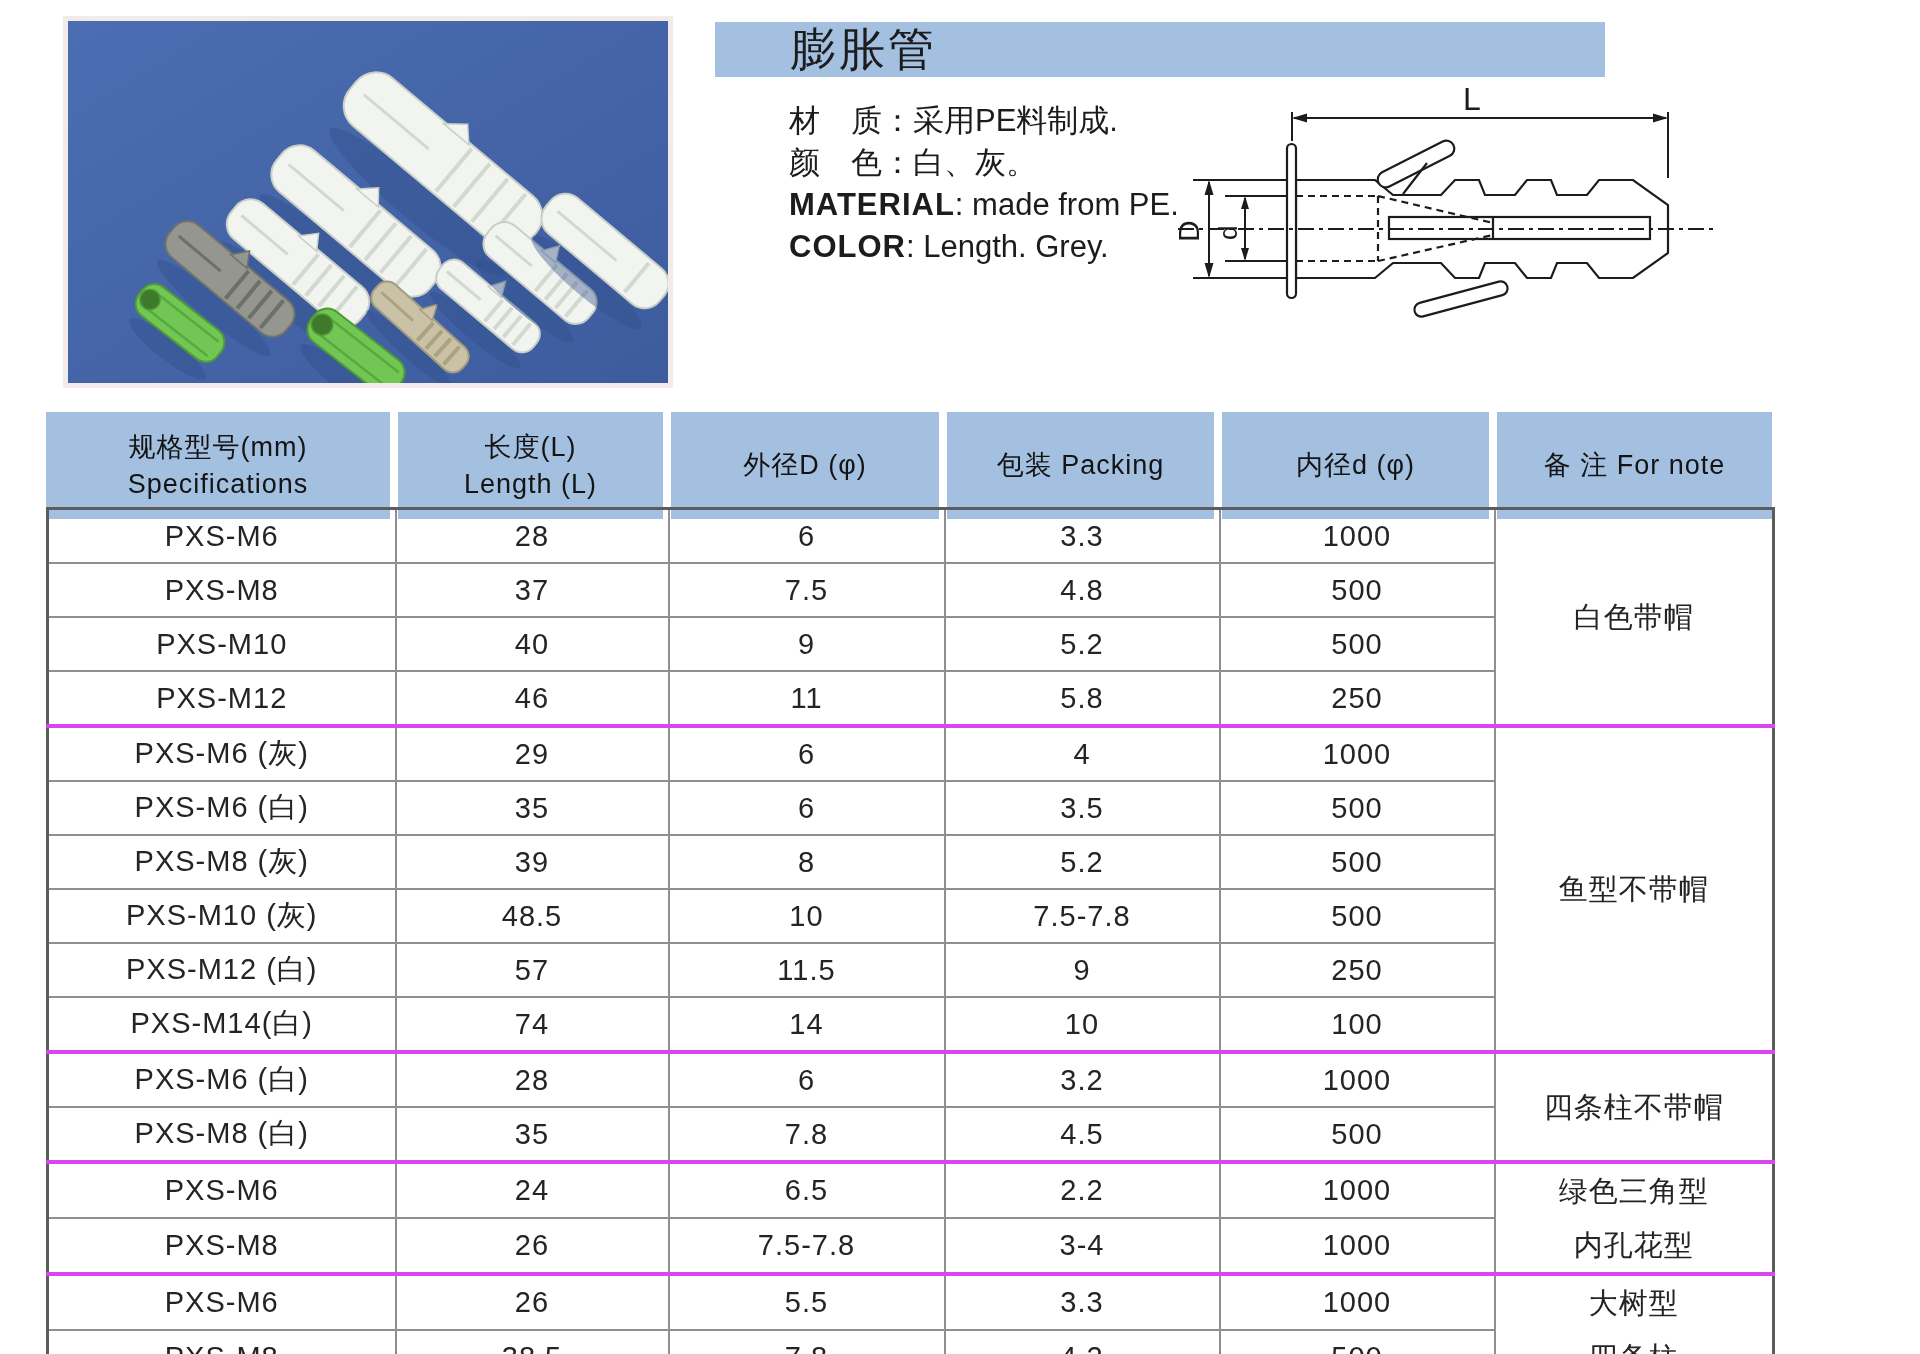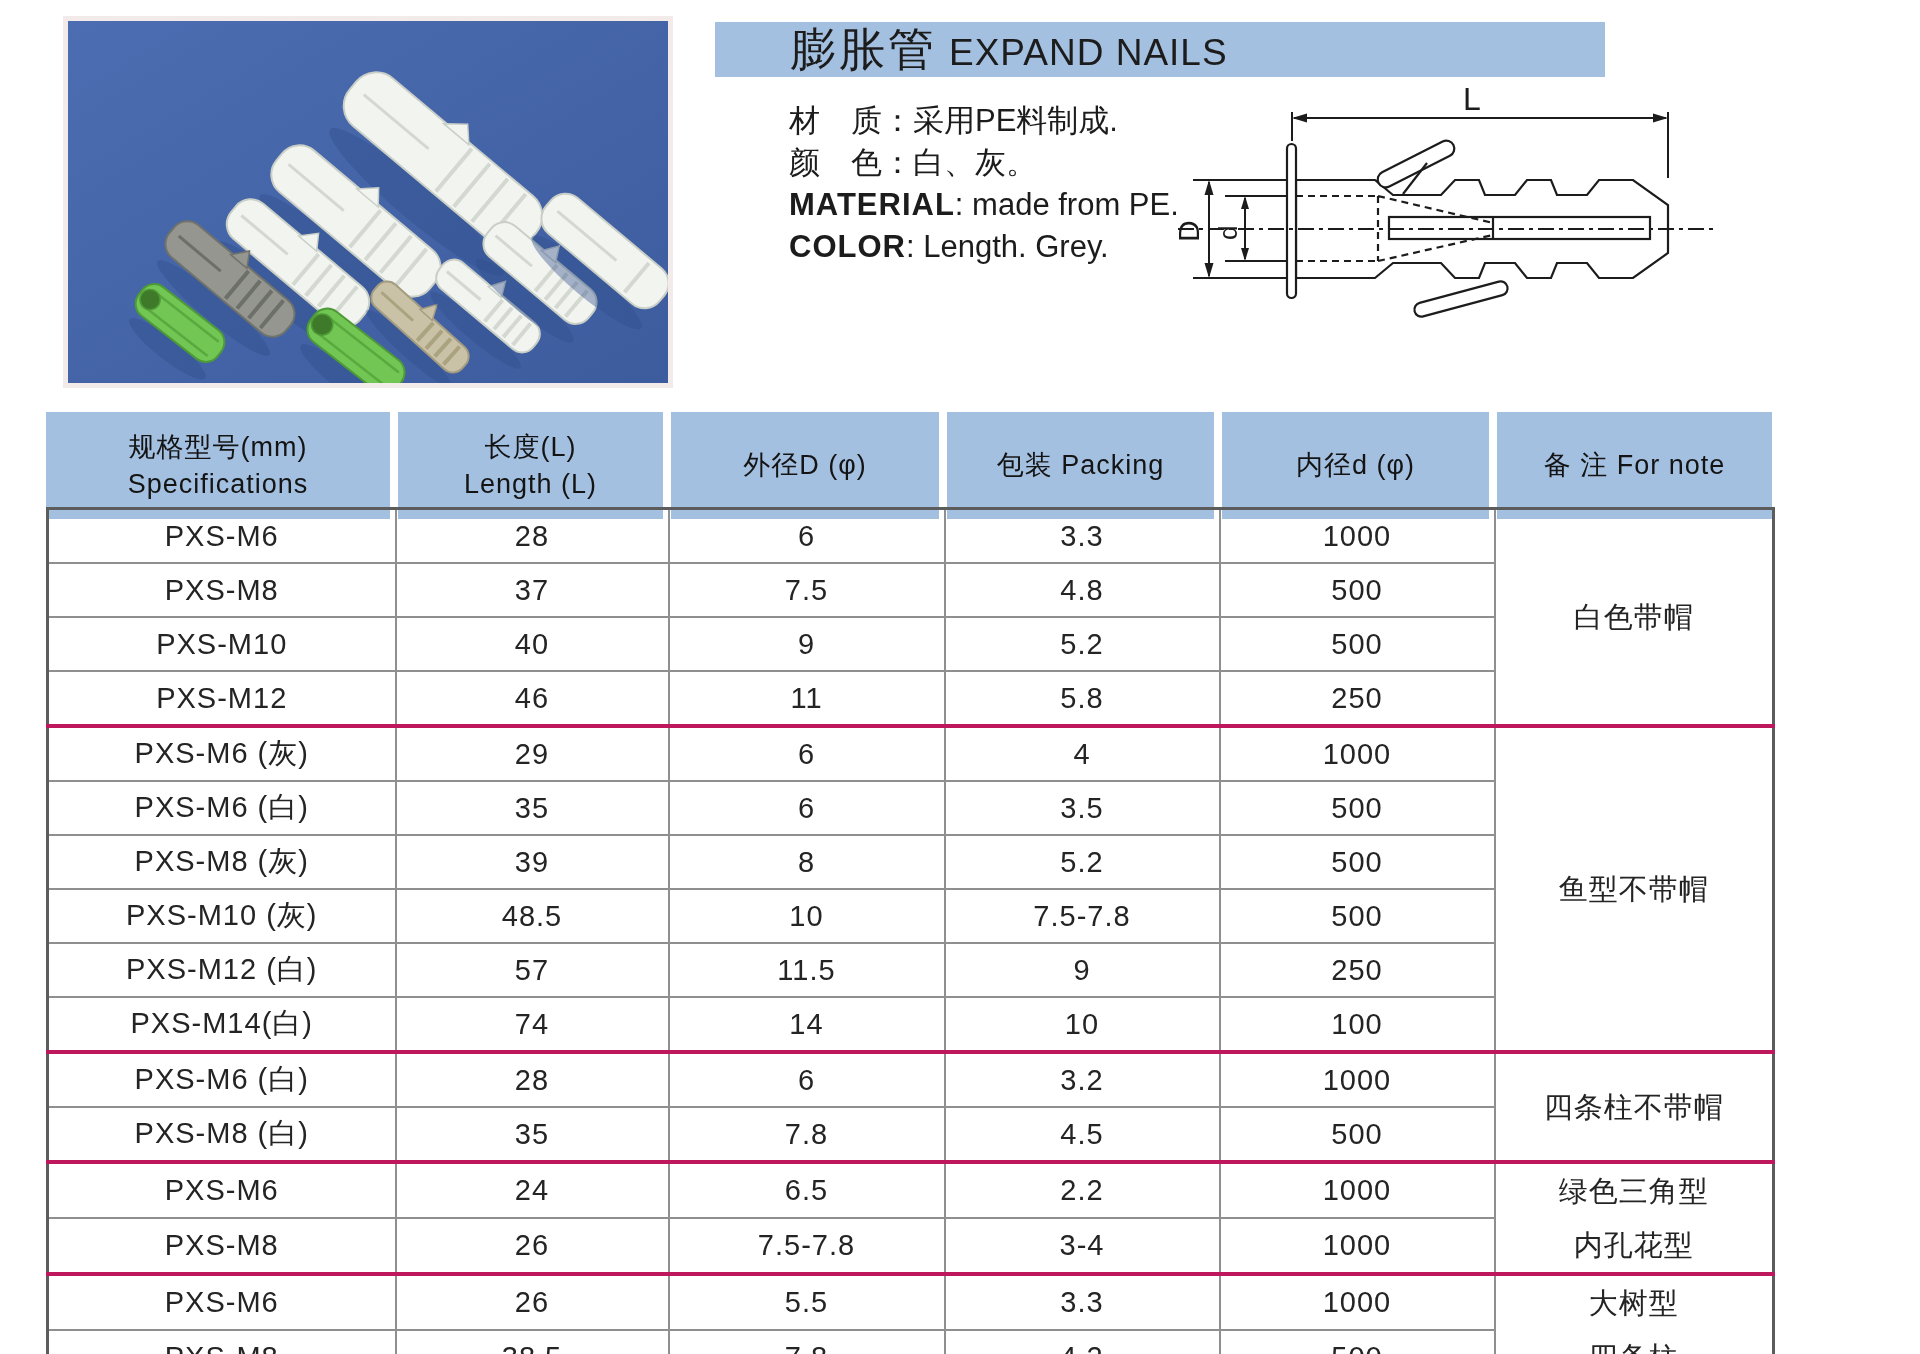--- a/index.html
+++ b/index.html
@@ -40,21 +40,21 @@
   .th-line:empty{display:none;}
   table.spec-table{
     position:absolute;left:46px;top:507px;width:1726px;
     border-collapse:collapse;table-layout:fixed;
     border:3px solid #5c5c5c;
   }
   .spec-table td{
     border:2px solid #8f8f8f;height:52px;text-align:center;vertical-align:middle;
     font-size:29px;color:#242424;padding:0;letter-spacing:1px;
   }
-  .spec-table tr.group-start td{border-top:4px solid #be185d;}
+  .spec-table tr.group-start td{border-top:4px solid #d946ef;}
   .spec-table td.note-cell div{line-height:54px;}
 </style>
 </head>
 <body>
 
 <div class="photo-frame">
   <svg viewBox="0 0 600 362">
     <defs>
       <linearGradient id="pbg" x1="0" y1="0" x2="1" y2="1">
         <stop offset="0" stop-color="#4d6db2"></stop>
@@ -152,21 +152,20 @@
           <rect x="-74" y="-23" width="148" height="46" rx="19.32" fill="#f2f4f0" stroke="#c9cfc7" stroke-width="2"></rect>
           <line x1="-62.16" y1="0" x2="14.8" y2="0" stroke="#d3d8d0" stroke-width="3"></line>
           <line x1="41.440000000000005" y1="-19" x2="41.440000000000005" y2="19" stroke="#d3d8d0" stroke-width="4"></line>
         </g>
       </g>
   </svg>
 </div>
 
 <div class="title-bar">
   <span class="title-zh">膨胀管</span>
-  <span class="title-en">EXPAND NAILS</span>
 </div>
 
 <div class="info">
   <div class="ln">材　质：采用PE料制成.</div>
   <div class="ln">颜　色：白、灰。</div>
   <div class="ln"><span class="lbl">MATERIAL</span><span>: made from PE.</span></div>
   <div class="ln"><span class="lbl">COLOR</span><span>: Length. Grey.</span></div>
 </div>
 
 <div class="drawing">

